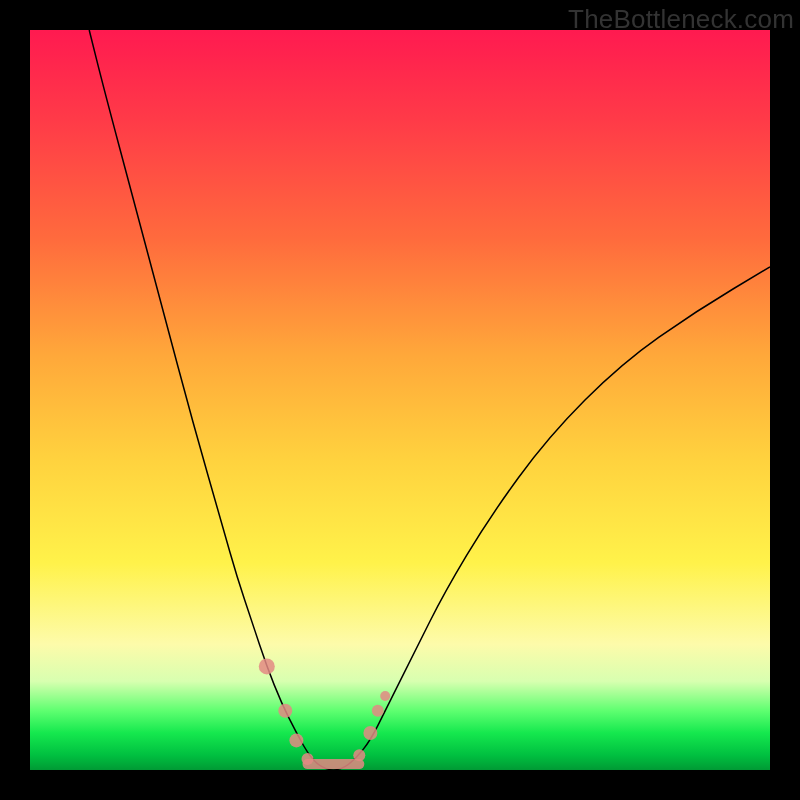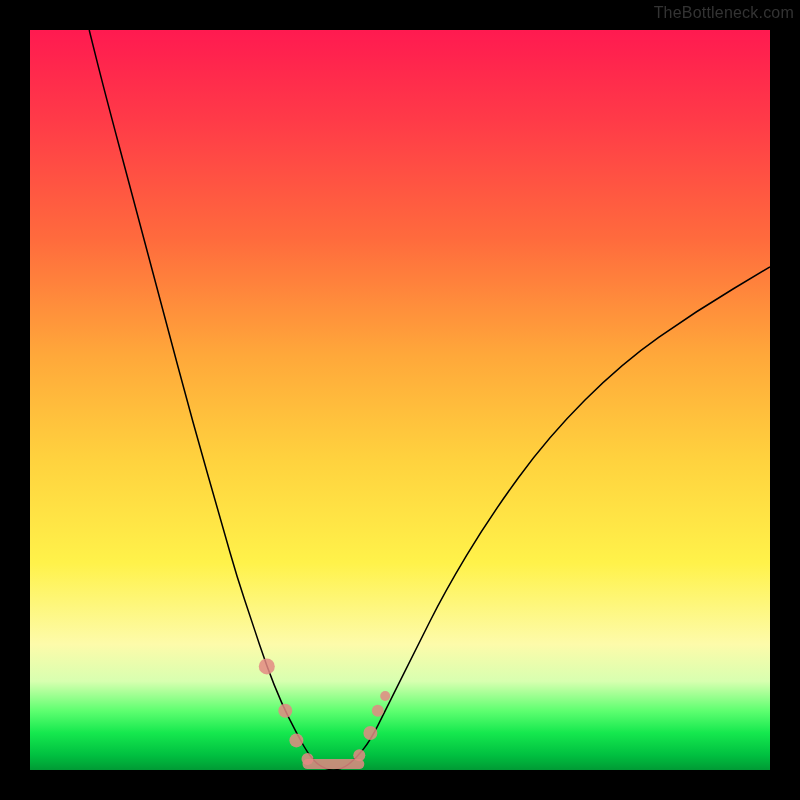--- a/index.html
+++ b/index.html
@@ -38,21 +38,21 @@
       #5eff70 92%,
       #15e84e 95%,
       #00c040 98%,
       #009a34 100%);
   }
   .watermark {
     position: absolute;
     top: 4px;
     right: 6px;
     color: #333;
-    font-size: 16px;
+    font-size: 26px;
     font-weight: 500;
     letter-spacing: 0.2px;
     z-index: 5;
   }
   svg.curve {
     position: absolute;
     left: 0;
     top: 0;
     width: 740px;
     height: 740px;

